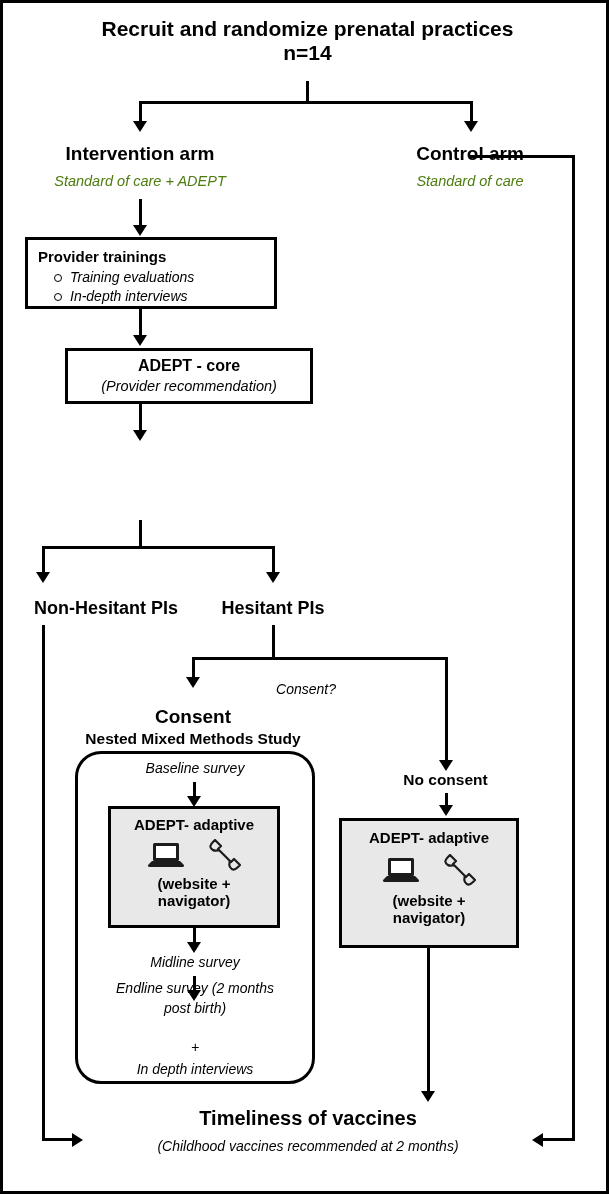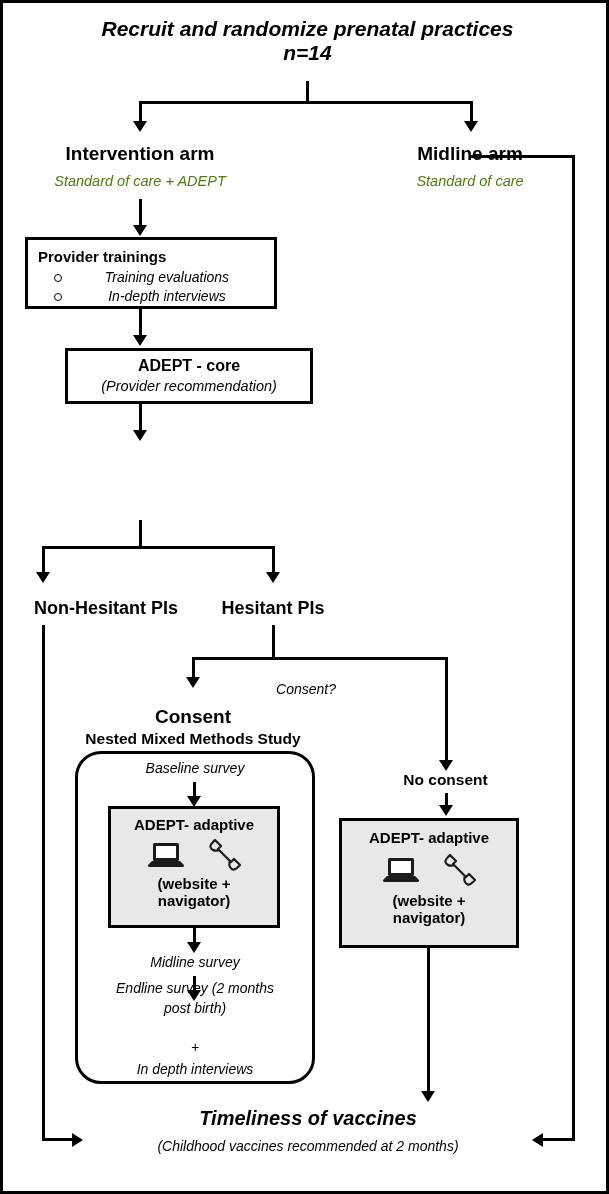--- a/index.html
+++ b/index.html
@@ -21,21 +21,20 @@
   }
   .abs { position: absolute; }
   .ctr { text-align: center; }
 
   
   .title {
     font-size: 21px;
     font-weight: bold;
     line-height: 1.15;
     color: #000;
-    font-style: italic;
   }
   .armtitle {
     font-size: 19px;
     font-weight: bold;
     color: #000;
   }
   .armsub {
     font-size: 14.5px;
     font-style: italic;
     color: #4d7c0f;
@@ -66,21 +65,20 @@
     margin: 4px 0 0 14px;
     padding: 0;
     list-style: none;
     color: #000;
   }
   .bullets li {
     margin: 2px 0;
     position: relative;
     padding-left: 18px;
     line-height: 1.2;
-    text-align: center;
   }
   .bullets li:before {
     content: "";
     position: absolute;
     left: 2px;
     top: 5px;
     width: 6px;
     height: 6px;
     border: 1.2px solid #000;
     border-radius: 50%;
@@ -152,21 +150,21 @@
 
   <div class="abs vline" style="left:467px; top:98px; height:22px;"></div>
   <div class="abs arrow-d" style="left:461px; top:118px;"></div>
 
   <div class="abs ctr" style="left:22px; top:140px; width:230px;">
     <div class="armtitle">Intervention arm</div>
     <div class="armsub" style="margin-top:8px;">Standard of care + ADEPT</div>
   </div>
 
   <div class="abs ctr" style="left:352px; top:140px; width:230px;">
-    <div class="armtitle">Midline arm</div>
+    <div class="armtitle">Control arm</div>
     <div class="armsub" style="margin-top:8px;">Standard of care</div>
   </div>
 
   <div class="abs vline" style="left:569px; top:152px; height:3px; width:0;"></div>
   <div class="abs hline" style="left:467px; top:152px; width:105px;"></div>
   <div class="abs vline" style="left:569px; top:152px; height:985px;"></div>
   <div class="abs hline" style="left:540px; top:1135px; width:32px;"></div>
   <div class="abs arrow-l" style="left:529px; top:1130px;"></div>
 
   <div class="abs vline" style="left:136px; top:196px; height:28px;"></div>

